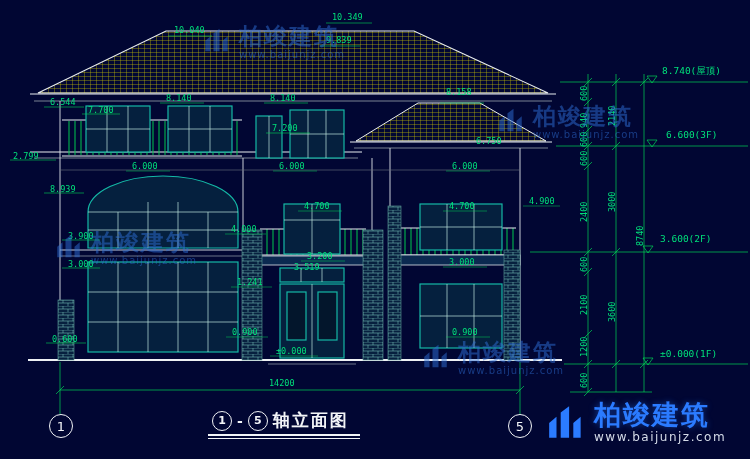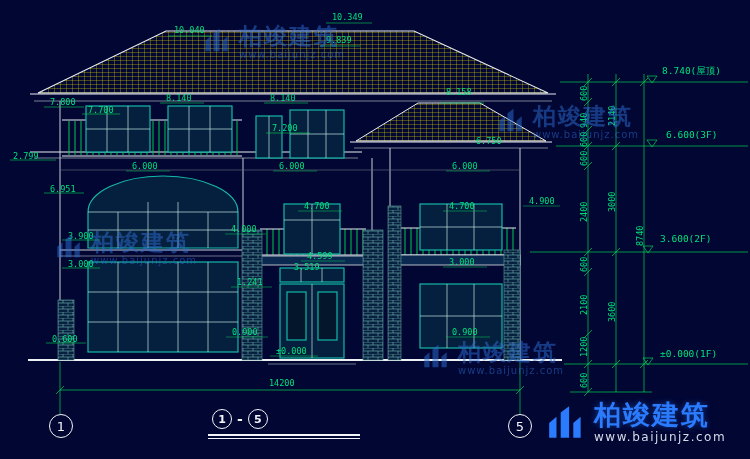--- a/index.html
+++ b/index.html
@@ -161,35 +161,35 @@
     </g>
   </svg>
 
   <div id="labels-layer">
       <span class="dim" style="left: 174px; top: 26px;">10.040</span>
       <span class="dim" style="left: 332px; top: 13px;">10.349</span>
       <span class="dim" style="left: 326px; top: 36px;">9.839</span>
       <span class="dim" style="left: 166px; top: 94px;">8.140</span>
       <span class="dim" style="left: 270px; top: 94px;">8.140</span>
       <span class="dim" style="left: 446px; top: 88px;">8.158</span>
-      <span class="dim" style="left: 50px; top: 98px;">7.800</span>
+      <span class="dim" style="left: 50px; top: 98px;">6.544</span>
       <span class="dim" style="left: 88px; top: 106px;">7.700</span>
       <span class="dim" style="left: 272px; top: 124px;">7.200</span>
       <span class="dim" style="left: 476px; top: 137px;">6.750</span>
       <span class="dim" style="left: 13px; top: 152px;">2.799</span>
       <span class="dim" style="left: 132px; top: 162px;">6.000</span>
       <span class="dim" style="left: 279px; top: 162px;">6.000</span>
       <span class="dim" style="left: 452px; top: 162px;">6.000</span>
-      <span class="dim" style="left: 50px; top: 185px;">6.951</span>
+      <span class="dim" style="left: 50px; top: 185px;">8.939</span>
       <span class="dim" style="left: 304px; top: 202px;">4.700</span>
       <span class="dim" style="left: 449px; top: 202px;">4.700</span>
       <span class="dim" style="left: 529px; top: 197px;">4.900</span>
       <span class="dim" style="left: 231px; top: 225px;">4.000</span>
       <span class="dim" style="left: 68px; top: 232px;">3.900</span>
-      <span class="dim" style="left: 307px; top: 252px;">4.599</span>
+      <span class="dim" style="left: 307px; top: 252px;">3.200</span>
       <span class="dim" style="left: 68px; top: 260px;">3.000</span>
       <span class="dim" style="left: 449px; top: 258px;">3.000</span>
       <span class="dim" style="left: 294px; top: 263px;">3.519</span>
       <span class="dim" style="left: 237px; top: 278px;">1.241</span>
       <span class="dim" style="left: 232px; top: 328px;">0.900</span>
       <span class="dim" style="left: 452px; top: 328px;">0.900</span>
       <span class="dim" style="left: 52px; top: 335px;">0.600</span>
       <span class="dim" style="left: 276px; top: 347px;">±0.000</span>
       <span class="dim" style="left: 269px; top: 379px;">14200</span>
       <span class="dim level" style="left: 662px; top: 66px;">8.740(屋顶)</span>
@@ -275,16 +275,17 @@
     <span>1</span>
   </div>
   <div class="axis-bubble" style="left:508px;top:414px;">
     <span>5</span>
   </div>
 
   <div class="title-block">
     <span class="circle">1</span>
     <span class="dash">-</span>
     <span class="circle">5</span>
+    <span class="title-text">轴立面图</span>
   </div>
   <div class="title-underline"></div>
 
 </div>
 
 </body></html>

